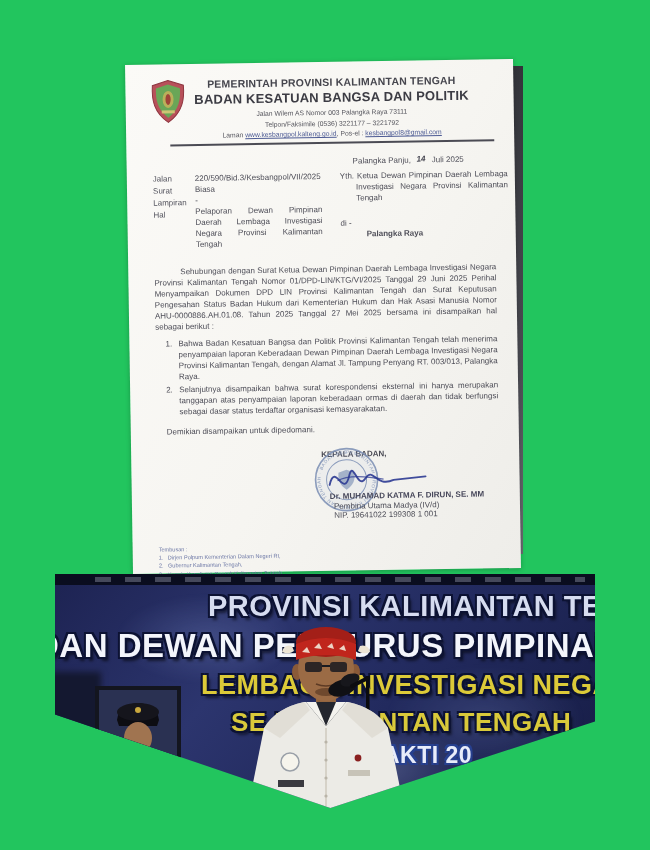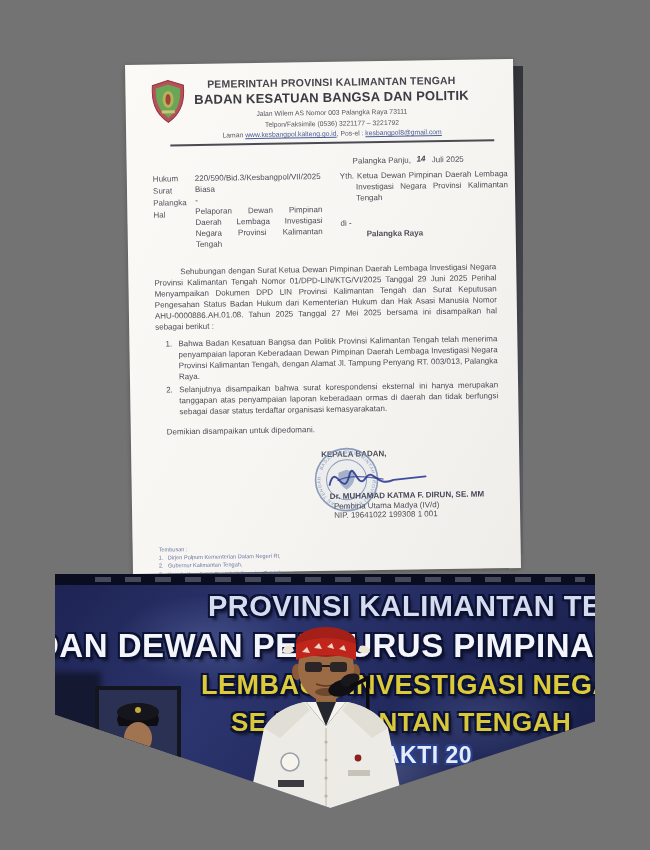--- a/index.html
+++ b/index.html
@@ -1,16 +1,16 @@
 <!DOCTYPE html>
 <html><head>
 <meta charset="utf-8">
 <style>
   html,body{margin:0;padding:0;background:#ffffff;}
-  .screen{position:relative;width:650px;height:850px;background:#737373;overflow:hidden;
+  .screen{position:relative;width:650px;height:850px;background:#22c55e;overflow:hidden;
           font-family:"Liberation Sans",sans-serif;}
 
   
   .dark-edge{position:absolute;left:508px;top:66px;width:15px;height:488px;
              background:linear-gradient(180deg,#33343a,#4a4b52 60%,#6b6c72);}
   .paper{position:absolute;left:129px;top:62px;width:388px;height:509px;
          background:linear-gradient(120deg,#fbfaf7 0%,#f6f5f1 55%,#eeede9 100%);
          transform:rotate(-0.9deg);transform-origin:50% 50%;
          box-shadow:0 1px 5px rgba(0,0,0,.25);
          color:#4e4e58;font-size:8px;line-height:1.38;}
@@ -108,23 +108,23 @@
         <div class="lh3">Jalan Wilem AS Nomor 003 Palangka Raya 73111</div>
         <div class="lh3">Telpon/Faksimile (0536) 3221177 – 3221792</div>
         <div class="lh3"><span>Laman </span><span class="lh-link">www.kesbangpol.kalteng.go.id</span><span>, Pos-el : </span><span class="lh-link">kesbangpol8@gmail.com</span></div>
         <hr class="lh-rule">
       </div>
 
       <div class="dateline"><span>Palangka Panju,</span><span class="hand">14</span><span>Juli 2025</span></div>
 
       <div class="meta">
         <div class="meta-labels">
-          <div>Hukum</div>
+          <div>Jalan</div>
           <div>Surat</div>
-          <div>Palangka</div>
+          <div>Lampiran</div>
           <div>Hal</div>
         </div>
         <div class="meta-values">
           <div style="white-space:nowrap;">220/590/Bid.3/Kesbangpol/VII/2025</div>
           <div>Biasa</div>
           <div>-</div>
           <div class="meta-hal">Pelaporan Dewan Pimpinan Daerah Lembaga Investigasi Negara Provinsi Kalimantan Tengah</div>
         </div>
         <div class="meta-right">
           <div class="rcp">Yth. Ketua Dewan Pimpinan Daerah Lembaga Investigasi Negara Provinsi Kalimantan Tengah</div>

